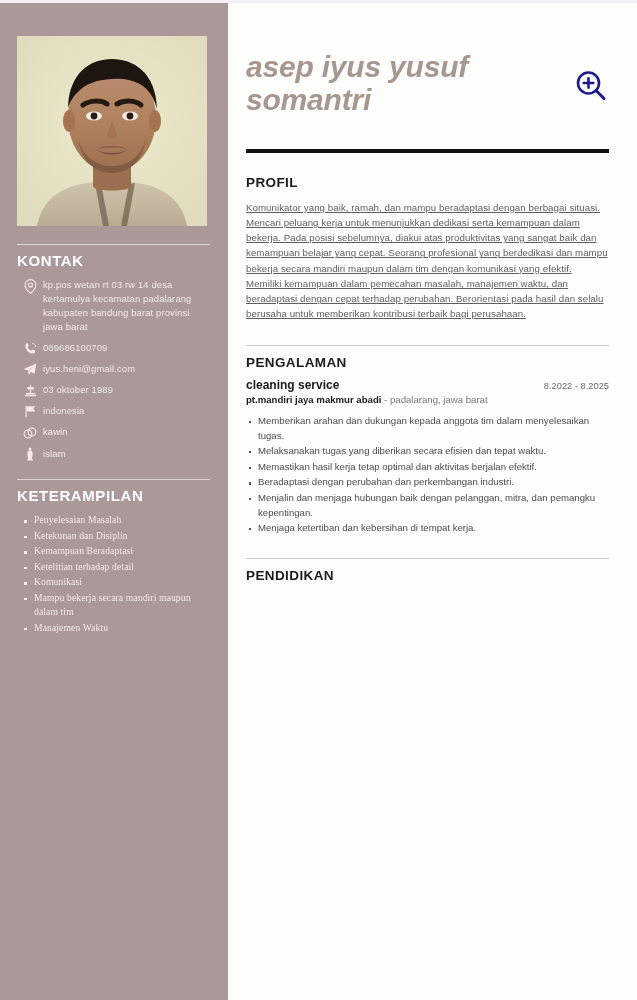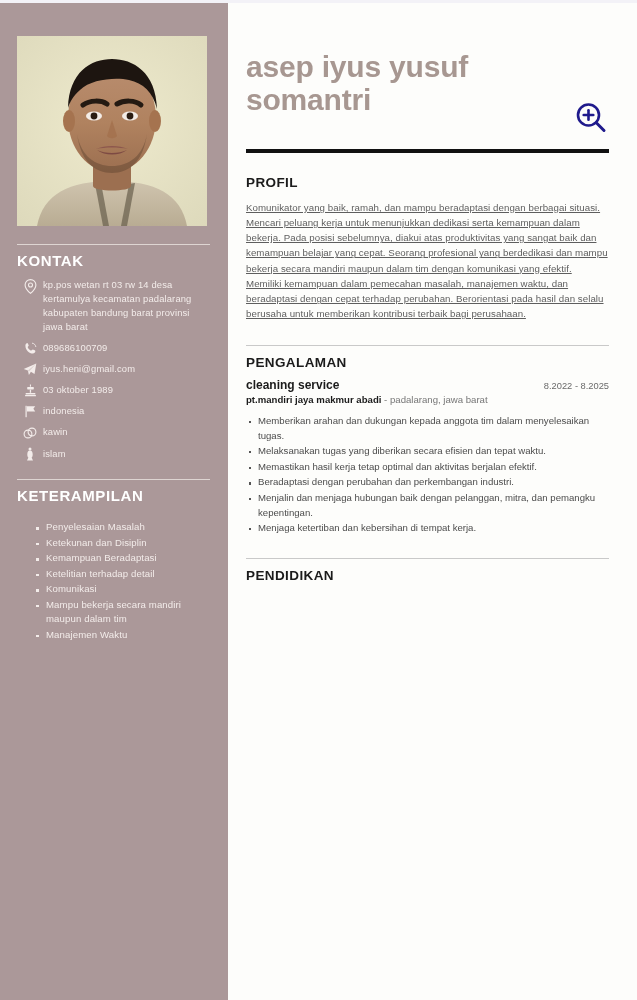--- a/index.html
+++ b/index.html
@@ -76,21 +76,21 @@
   }
   .c-icon svg { display: block; }
   .c-text {
     font-size: 9.4px;
     line-height: 14px;
     color: #f3ecea;
     letter-spacing: 0.15px;
   }
 
   .skills-list {
-    margin: 16px; padding: 0; list-style: none;
+    margin: 4px; padding: 0; list-style: none; font-family: Liberation Serif, serif;
   }
   .skills-list li {
     position: relative;
     font-size: 9.6px;
     line-height: 14.5px;
     color: #f3ecea;
     padding-left: 13px;
     margin-bottom: 1px;
     letter-spacing: 0.12px;
   }
@@ -104,22 +104,23 @@
 
   
   .main {
     flex: 1 1 auto;
     padding: 30px 28px 0 18px;
     position: relative;
     background: #fdfdfb;
   }
   .name-row {
     display: flex;
-    align-items: flex-end;
+    align-items: center;
     justify-content: space-between;
+    font-style: italic;
   }
   .name {
     font-size: 30px;
     line-height: 33px;
     font-weight: bold;
     color: #a79791;
     letter-spacing: -0.2px;
     max-width: 300px;
   }
   .zoom-icon { flex: 0 0 auto; margin-top: 6px; }

